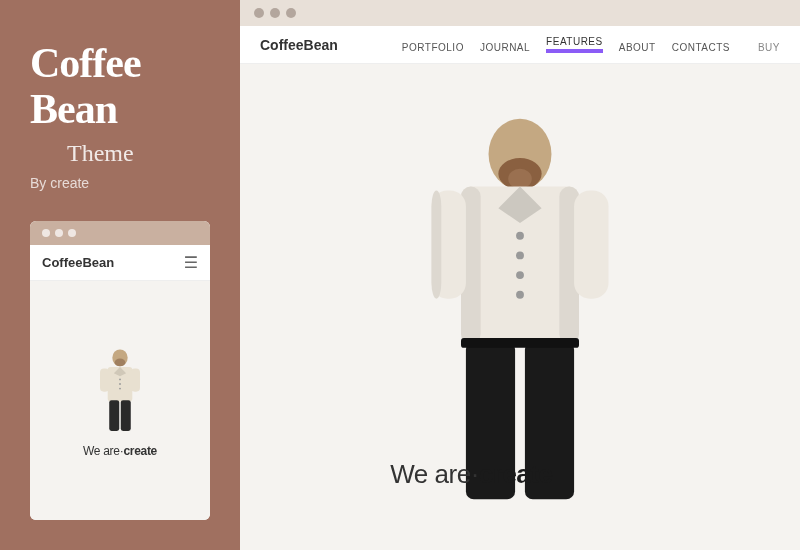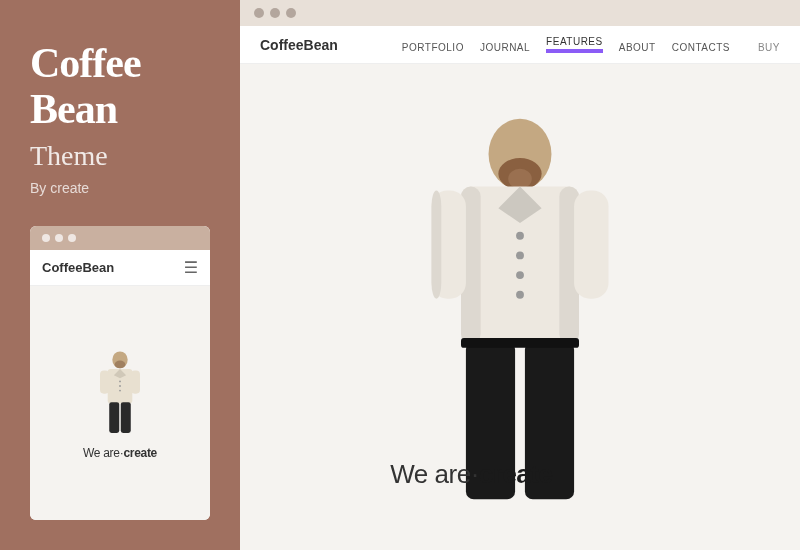--- a/index.html
+++ b/index.html
@@ -25,24 +25,25 @@
 
     .theme-title {
       font-size: 42px;
       font-weight: 700;
       line-height: 1.1;
       letter-spacing: -1px;
       margin-bottom: 8px;
     }
 
     .theme-subtitle {
-      font-size: 28px;
+      font-size: 24px;
       font-weight: 400;
       color: rgba(255,255,255,0.85);
       margin-bottom: 8px;
+      margin-left: 37px;
     }
 
     .theme-author {
       font-size: 14px;
       color: rgba(255,255,255,0.75);
       font-family: Arial, sans-serif;
       margin-bottom: 30px;
     }
 
     

